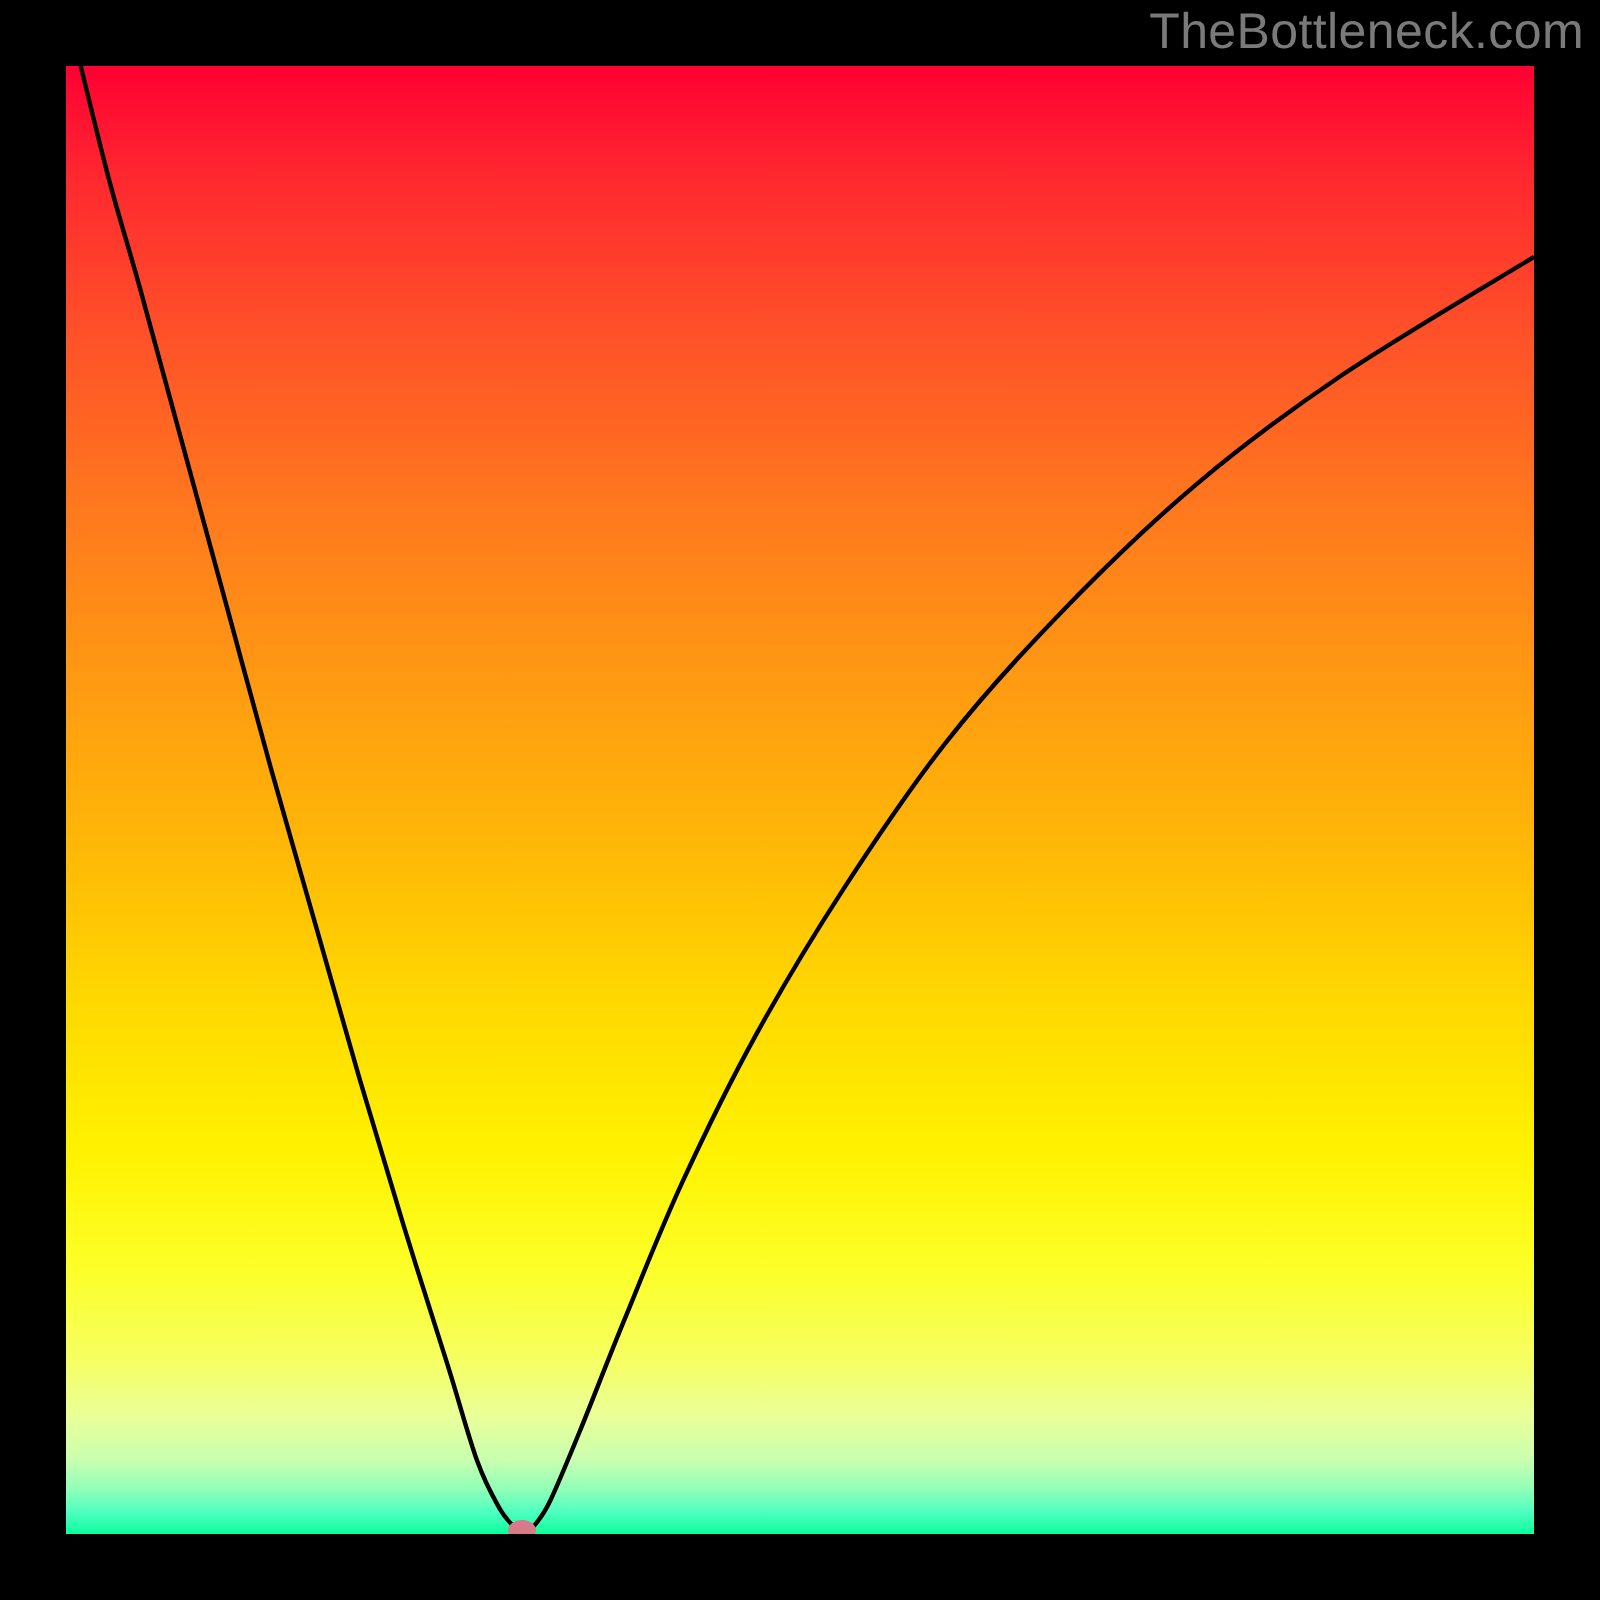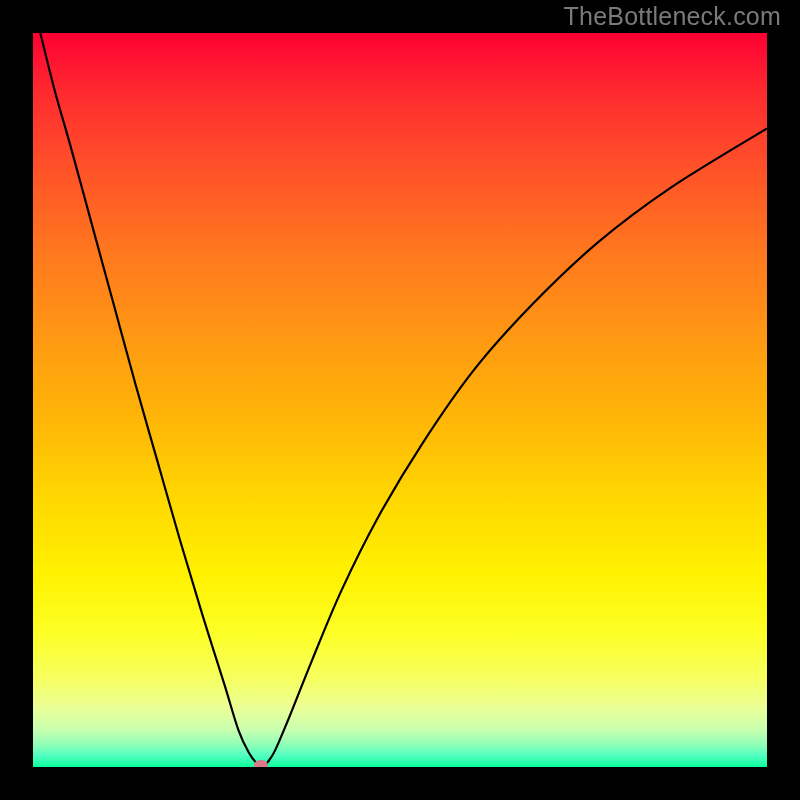--- a/index.html
+++ b/index.html
@@ -34,21 +34,21 @@
       #f6ff60 88%,
       #eaff98 92%,
       #c8ffb0 95%,
       #8effb8 97%,
       #4fffc0 98.5%,
       #0bff9c 100%);
   }
   .watermark {
     position: absolute;
     top: 2px;
-    right: 19px;
+    right: 8px;
     font-family: Arial, Helvetica, sans-serif;
     font-size: 25px;
     color: #7a7a7a;
     font-weight: 500;
     letter-spacing: 0.2px;
     user-select: none;
   }
   .curve-svg {
     position: absolute;
     inset: 0;

